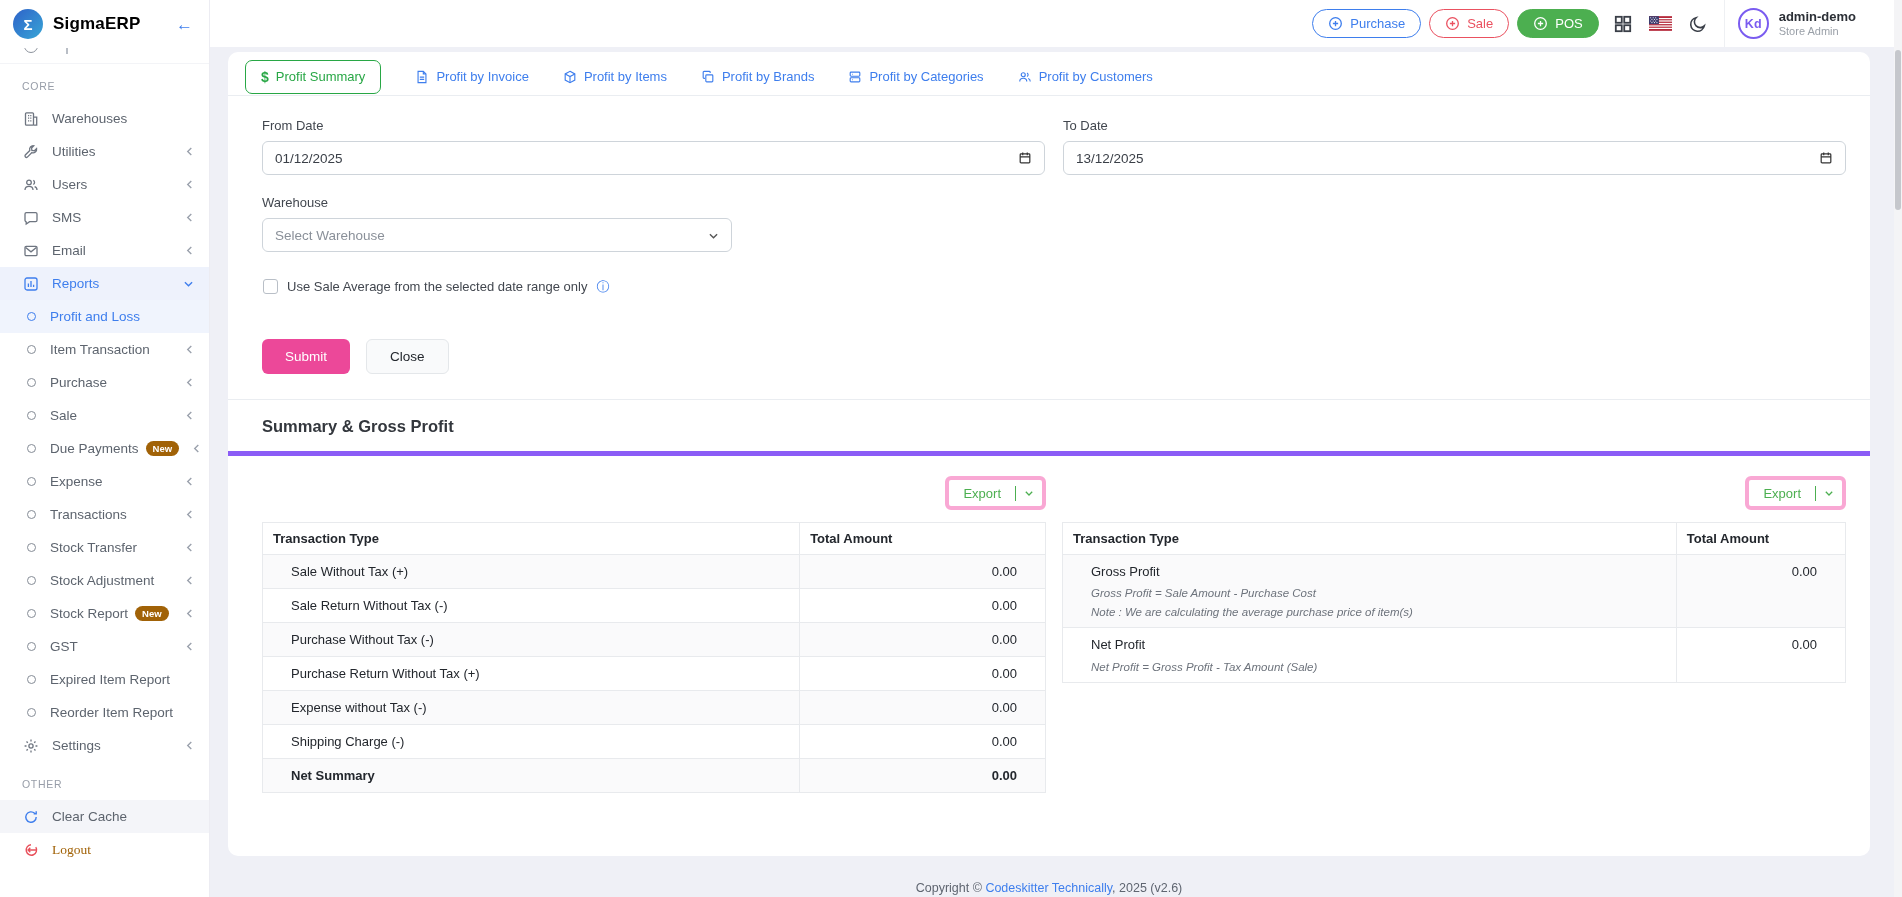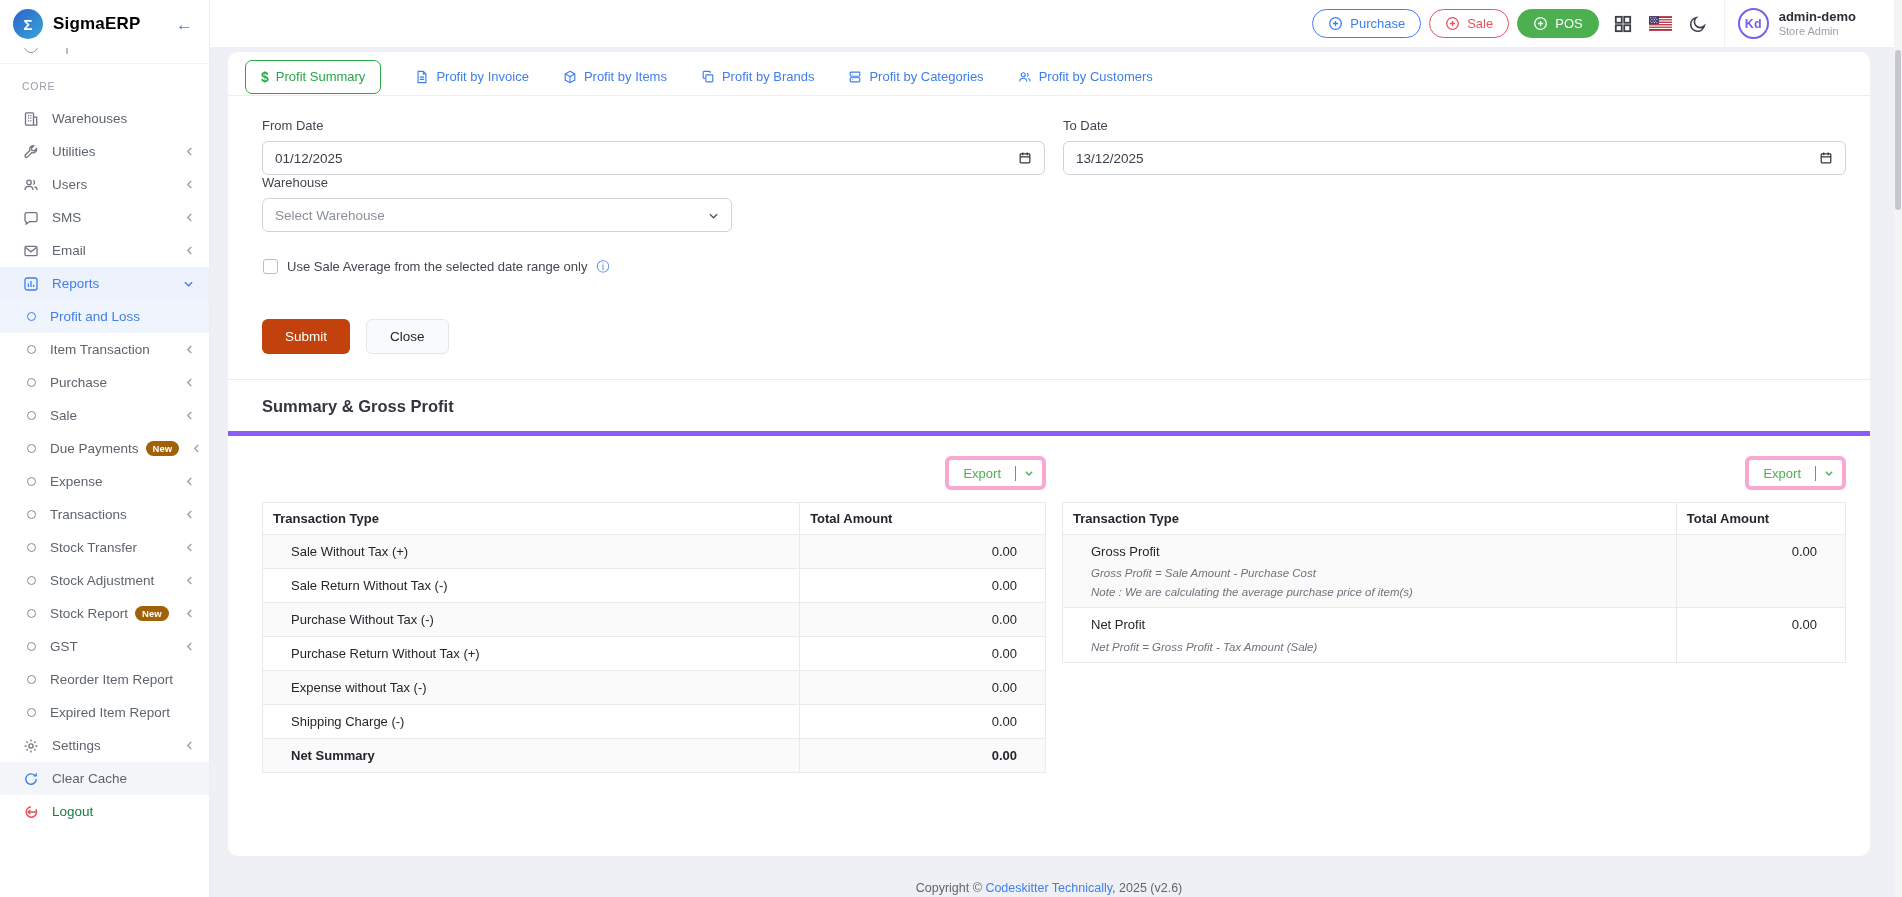--- a/index.html
+++ b/index.html
@@ -20,21 +20,21 @@
   .nav-item .label { flex:1; white-space:nowrap; display:flex; align-items:center; }
   .nav-item .chev { color:#9aa1ac; display:flex; }
   .nav-item.active { color:#3e7eed; background:#eef2fc; }
   .nav-item.active .icon, .nav-item.active .chev { color:#3e7eed; }
   .nav-item.sub { padding-left:27px; }
   .nav-item.sub .dot { width:9px; height:9px; border:1.5px solid #858c96; border-radius:50%; flex:none; margin-right:1px; }
   .nav-item.sub.active { background:#f0f4fd; color:#3e7eed; }
   .nav-item.sub.active .dot { border-color:#3e7eed; }
   .badge-new { background:#a16207; color:#fff; font-size:9.5px; font-weight:bold; padding:2.5px 7px; border-radius:9px; margin-left:7px; line-height:1; }
   .nav-item.cache { background:#f4f5f9; }
-  .nav-item.logout { color:#15803d; }
+  .nav-item.logout { color:#a16207;font-family:Liberation Serif, serif; }
   .nav-item.logout .icon { color:#e8505b; }
   .nav-item.cache .icon { color:#3e7eed; }
 
   
   .header { position:absolute; left:210px; top:0; width:1684px; height:47px; background:#fff; display:flex; align-items:center; z-index:4; }
   .header-spacer { flex:1; }
   .pill { display:flex; align-items:center; gap:7px; border-radius:17px; padding:6px 15px; font-size:13px; border:1px solid; background:#fff; cursor:pointer; margin-right:8px; line-height:1.2; }
   .pill.purchase { color:#3e7eed; border-color:#3e7eed; }
   .pill.sale { color:#ea5160; border-color:#ea5160; }
   .pill.pos { color:#fff; background:#4caf50; border-color:#4caf50; margin-right:15px; }
@@ -61,21 +61,21 @@
   .input .grow { flex:1; }
   .cal { color:#333; display:flex; }
   .select { width:470px; cursor:pointer; color:#8a9099; }
   .select .grow { flex:1; }
   .chk-row { display:flex; align-items:center; gap:9px; margin-top:27px; margin-left:1px; }
   .checkbox { width:15px; height:15px; border:1px solid #b9bfc7; border-radius:3px; background:#fff; cursor:pointer; flex:none; }
   .chk-label { font-size:13px; color:#42474f; }
   .info { color:#3e7eed; font-size:13px; cursor:pointer; line-height:1; }
   .btn-row { display:flex; gap:16px; margin-top:45px; padding-bottom:25px; }
   .btn { border:none; border-radius:6px; font-size:13.5px; padding:9px 23px; cursor:pointer; font-family:"Liberation Sans", sans-serif; }
-  .btn.submit { background:#c2410c; color:#fff; }
+  .btn.submit { background:#ec4899; color:#fff; }
   .btn.close { background:#f9fafb; color:#23272d; border:1px solid #e4e7ea; }
 
   .summary { border-top:1px solid #eaedf1; }
   .summary-head { font-size:16.5px; font-weight:bold; color:#33373d; padding:17px 34px 15px; border-bottom:5px solid #8b5cf6; }
   .tables-row { display:flex; gap:16px; padding:20px 24px 66px 34px; }
   .tcol { flex:1; min-width:0; }
   .export-row { display:flex; justify-content:flex-end; margin-bottom:12px; }
   .export { display:flex; align-items:center; border:4px solid #f9a8d4; border-radius:6px; color:#4caf50; background:#fff; cursor:pointer; height:34px; }
   .export .elabel { display:flex; align-items:center; padding:0 14px; font-size:13px; border-right:1px solid #4caf50; }
   .export .ecaret { display:flex; align-items:center; padding:0 8px; }
@@ -292,42 +292,43 @@
     <span class="dot"></span>
     <span class="label">GST</span>
     <span class="chev">
         <svg width="9" height="11" viewBox="0 0 10 12" fill="none" stroke="currentColor" stroke-width="1.5">
           <path d="M7 2L3 6l4 4"></path>
         </svg>
       </span>
   </div>
   <div class="nav-item sub">
     <span class="dot"></span>
+    <span class="label">Expired Item Report</span>
+  </div>
+  <div class="nav-item sub">
+    <span class="dot"></span>
     <span class="label">Reorder Item Report</span>
-  </div>
-  <div class="nav-item sub">
-    <span class="dot"></span>
-    <span class="label">Expired Item Report</span>
   </div>
 
   <div class="nav-item">
     <span class="icon">
       <svg width="16" height="16" viewBox="0 0 16 16" fill="none" stroke="currentColor" stroke-width="1.3">
           <circle cx="8" cy="8" r="2.1"></circle>
           <path d="M8 1.6v1.9M8 12.5v1.9M1.6 8h1.9M12.5 8h1.9M3.5 3.5l1.3 1.3M11.2 11.2l1.3 1.3M12.5 3.5l-1.3 1.3M4.8 11.2l-1.3 1.3"></path>
         </svg>
     </span>
     <span class="label">Settings</span>
     <span class="chev">
         <svg width="9" height="11" viewBox="0 0 10 12" fill="none" stroke="currentColor" stroke-width="1.5">
           <path d="M7 2L3 6l4 4"></path>
         </svg>
       </span>
   </div>
 
+  <div class="section-label">OTHER</div>
 
   <div class="nav-item cache">
     <span class="icon">
       <svg width="16" height="16" viewBox="0 0 16 16" fill="none" stroke="currentColor" stroke-width="1.4">
           <path d="M13.2 8A5.2 5.2 0 1 1 11.6 4.3M13.2 2.3v2.5h-2.5"></path>
         </svg>
     </span>
     <span class="label">Clear Cache</span>
   </div>
   <div class="nav-item logout">
@@ -496,21 +497,21 @@
           <span class="cal">
               <svg width="14" height="14" viewBox="0 0 16 16" fill="none" stroke="currentColor" stroke-width="1.4">
                 <rect x="2.5" y="3.2" width="11" height="10.3" rx="1"></rect>
                 <path d="M5.4 1.6v3.2M10.6 1.6v3.2M2.5 6.8h11"></path>
               </svg>
             </span>
         </div>
       </div>
     </div>
 
-    <div style="">
+    <div style="margin-top:20px">
       <div class="field-label">Warehouse</div>
       <div class="input select">
         <span class="grow">Select Warehouse</span>
         <span style="display:flex;color:#555">
             <svg width="11" height="9" viewBox="0 0 12 10" fill="none" stroke="currentColor" stroke-width="1.5">
               <path d="M2 3.5l4 4 4-4"></path>
             </svg>
           </span>
       </div>
     </div>

